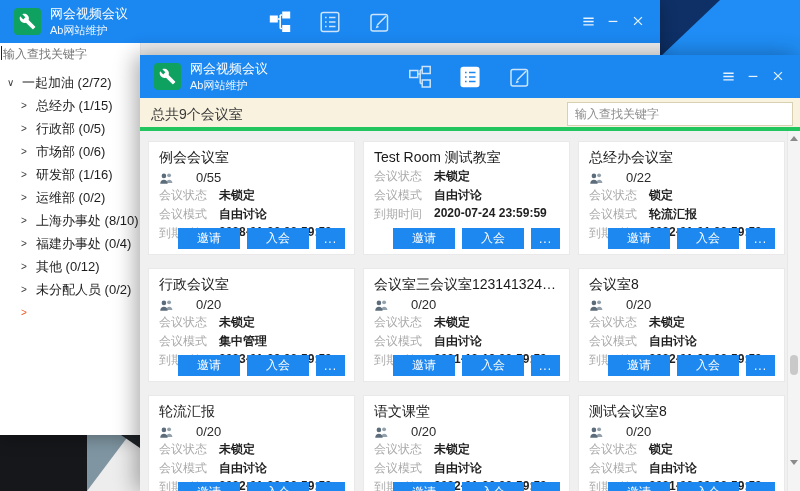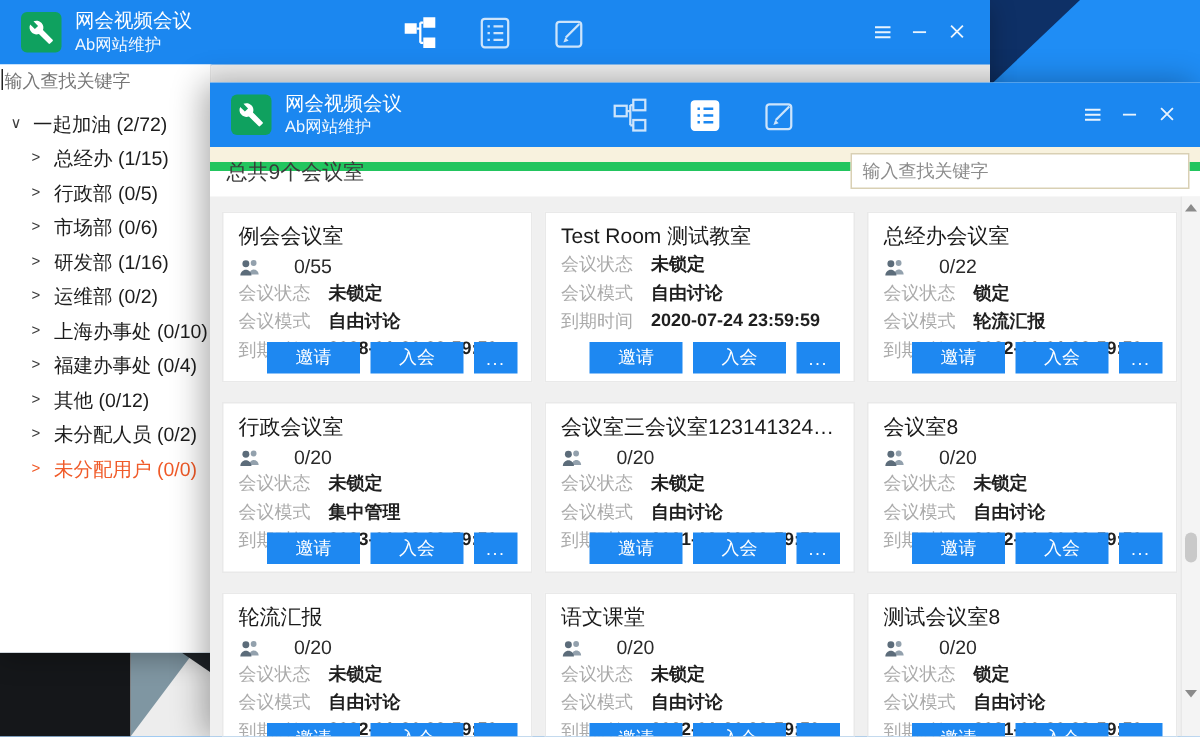--- a/index.html
+++ b/index.html
@@ -38,21 +38,21 @@
   .side-search input::placeholder{color:#767676}
   .caret{position:absolute;left:1px;top:3px;width:1px;height:14px;background:#222}
   .tree{padding-top:7px}
   .tree-item{display:flex;align-items:center;height:23px;font-size:13px;color:#1d1d1d;cursor:pointer;white-space:nowrap}
   .tree-item.lvl0{padding-left:7px}
   .tree-item.lvl1{padding-left:21px}
   .chev{width:15px;flex:none;font-size:10px;color:#3c3c3c;text-align:left}
   .tree-item.hl,.tree-item.hl .chev{color:#f05a28}
 
   
-  .beigebar{position:absolute;left:0;top:43px;right:0;height:16px;background:#f8f2de;border-bottom:6px solid #22c55e}
+  .beigebar{position:absolute;left:0;top:43px;right:0;height:33px;background:#f8f2de;border-bottom:4px solid #22c55e}
   .summary{position:absolute;left:11px;top:8px;font-size:14px;color:#3a3a3a}
   .room-search{position:absolute;right:7px;top:4px;width:226px;height:24px;border:1px solid #d9d0b4;background:#fff;font-size:12px;padding:0 7px;outline:0;color:#333;font-family:inherit}
   .room-search::placeholder{color:#8b8b8b}
   .content{position:absolute;left:0;top:76px;right:0;bottom:0;background:#f0f0f0;overflow:hidden}
   .room-grid{position:absolute;left:8px;top:10px;display:grid;grid-template-columns:repeat(3,207px);grid-auto-rows:114px;gap:13px 8px}
   .card{position:relative;background:#fff;border:1px solid #e9e9e9;padding:5px 10px 0;overflow:hidden}
   .room-name{font-size:14px;color:#1a1a1a;line-height:21px;white-space:nowrap;overflow:hidden;text-overflow:ellipsis}
   .people{display:flex;align-items:center;gap:22px;height:19px;font-size:13px;color:#2a2a2a}
   .info-row{display:flex;height:19px;align-items:flex-start;font-size:12px}
   .lab{width:60px;color:#ababab;flex:none}
@@ -152,37 +152,36 @@
           <div class="tree-item lvl1">
     <span class="chev">&gt;</span>
     <span class="tlabel">研发部 (1/16)</span>
   </div>
           <div class="tree-item lvl1">
     <span class="chev">&gt;</span>
     <span class="tlabel">运维部 (0/2)</span>
   </div>
           <div class="tree-item lvl1">
     <span class="chev">&gt;</span>
-    <span class="tlabel">上海办事处 (0/10)</span>
+    <span class="tlabel">上海办事处 (8/10)</span>
   </div>
           <div class="tree-item lvl1">
     <span class="chev">&gt;</span>
     <span class="tlabel">福建办事处 (0/4)</span>
   </div>
           <div class="tree-item lvl1">
     <span class="chev">&gt;</span>
     <span class="tlabel">其他 (0/12)</span>
   </div>
           <div class="tree-item lvl1">
     <span class="chev">&gt;</span>
     <span class="tlabel">未分配人员 (0/2)</span>
   </div>
           <div class="tree-item lvl1 hl">
     <span class="chev">&gt;</span>
-    <span class="tlabel">未分配用户 (0/0)</span>
   </div>
         </div>
     </div>
     <div class="back-main"></div>
   </div>
 
   <div class="win front-win">
     <div class="titlebar">
       <div class="appicon">
         <svg viewBox="0 0 24 24" width="17" height="17">

